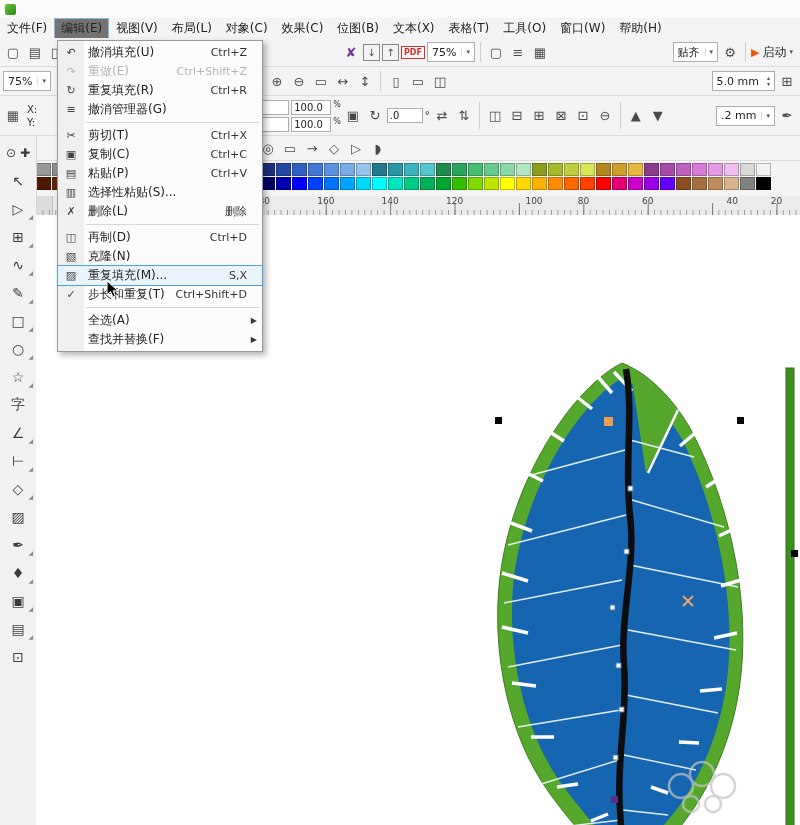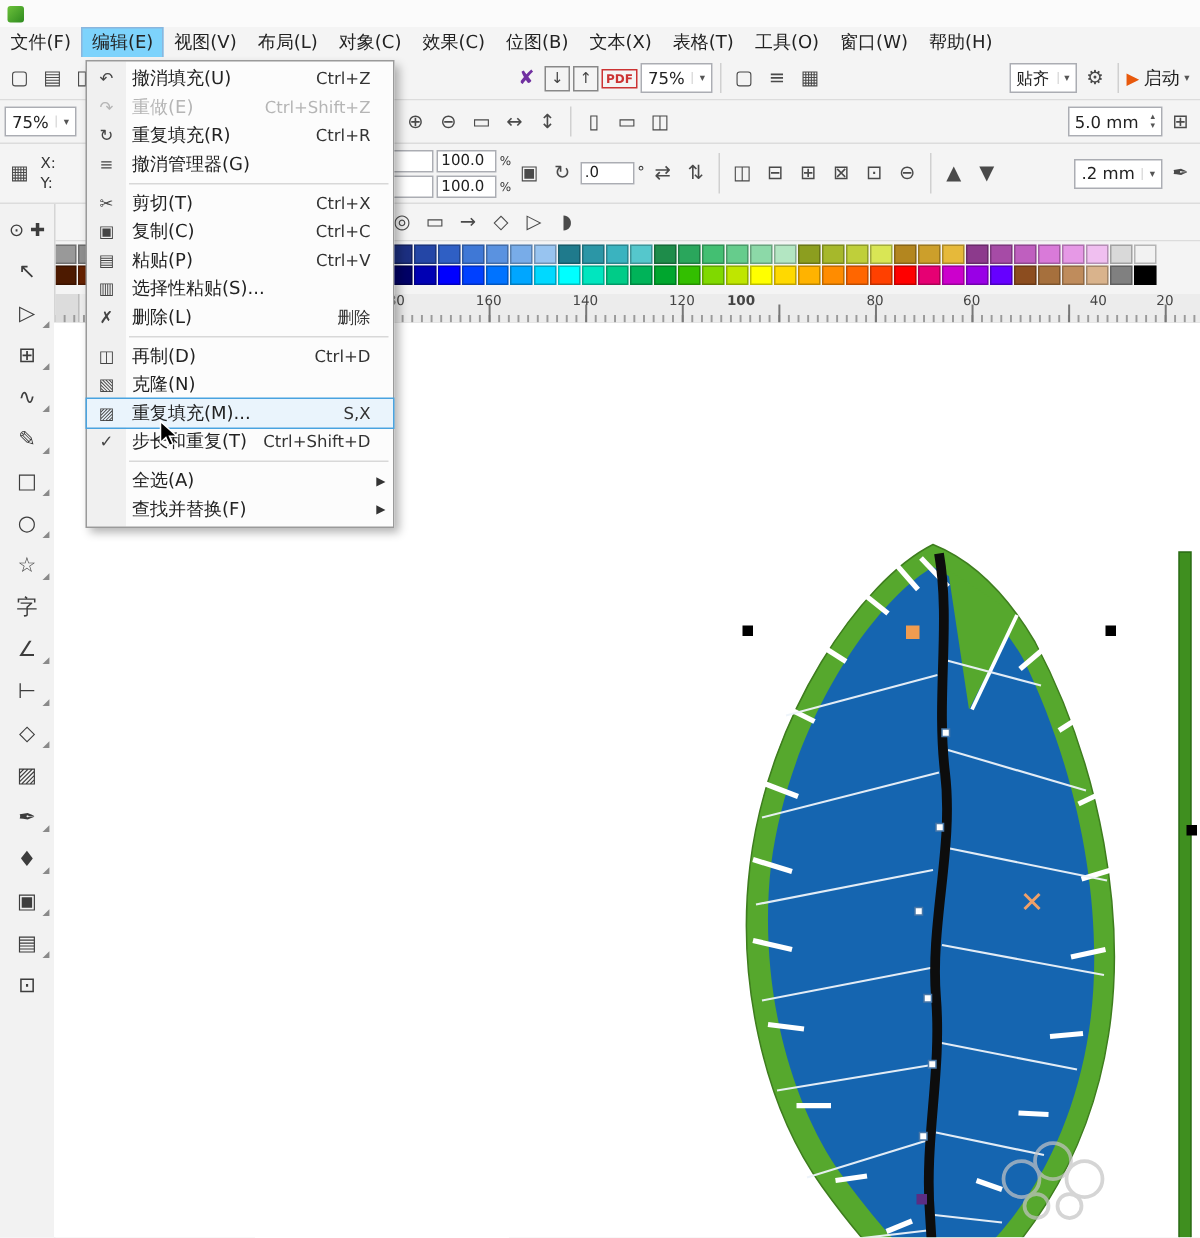--- a/index.html
+++ b/index.html
@@ -4,21 +4,21 @@
 <style>
   html,body{margin:0;padding:0;width:800px;height:825px;overflow:hidden;
     font-family:"DejaVu Sans","Liberation Sans",sans-serif;font-size:12px;color:#222;background:#f4f4f4;position:relative}
   
   .titlebar{position:absolute;top:0;left:0;right:0;height:18px;background:#fbfbfb;border-bottom:1px solid #e3e3e3;
     display:flex;align-items:center;gap:5px;padding:0 5px;font-size:11px;white-space:nowrap}
   .appicon{width:11px;height:11px;border-radius:2px;background:linear-gradient(135deg,#6cc13a,#2e8a1f);flex:none}
   
   .menubar{position:absolute;top:18px;left:0;right:0;height:20px;display:flex;align-items:center;background:#f4f4f4}
   .mitem{padding:2px 7px;cursor:default;white-space:nowrap}
-  .mitem.active{background:#7dd3fc;border:1px solid #8ab6de;padding:1px 6px}
+  .mitem.active{background:#737373;border:1px solid #8ab6de;padding:1px 6px}
   
   .tb{position:absolute;left:0;right:0;background:#f4f4f4;border-bottom:1px solid #dcdcdc;
     display:flex;align-items:center;gap:2px;padding:0 3px;white-space:nowrap}
   .tb1{top:38px;height:28px}
   .tb2{top:67px;height:28px}
   .tb3{top:96px;height:39px}
   .tb4{top:136px;height:24px;left:36px;padding-left:222px}
   .ticon{width:20px;text-align:center;font-size:13px;color:#4a4a4a;flex:none}
   .ticon.dd::after{content:"▾";font-size:7px;color:#666;margin-left:1px}
   .tsep{width:1px;height:70%;background:#d0d0d0;margin:0 3px;flex:none}
@@ -26,21 +26,21 @@
   .combo{background:#fff;border:1px solid #abadb3;height:18px;display:flex;align-items:center;padding:0 4px;font-size:11px;gap:5px;flex:none}
   .combo .arr{font-size:7px;color:#555;border-left:1px solid #ddd;padding-left:4px}
   .boxicon{border:1px solid #888;width:15px;height:15px;display:flex;align-items:center;justify-content:center;font-size:10px;color:#444;flex:none}
   .texticon{font-size:8px;font-weight:bold;border:1px solid #c33;color:#c33;padding:1px 2px;flex:none}
   .launch{display:flex;align-items:center;gap:3px;flex:none;padding-right:4px}
   .launch .lg{color:#e8590c;font-size:11px}
   .launch .arr{font-size:7px;color:#555}
   .xy{display:flex;flex-direction:column;font-size:10px;line-height:13px;color:#333;margin:0 2px;flex:none}
   .stack2,.stack2p{display:flex;flex-direction:column;gap:2px;flex:none}
   .sfield{background:#fff;border:1px solid #abadb3;font-size:10px;width:40px;height:13px;line-height:13px;padding:0 2px;display:inline-block}
-  .s2row{display:flex;align-items:center}
+  .s2row{display:flex;}
   .pct{font-size:8px;color:#333;margin-left:2px}
   .angle{display:flex;align-items:center;gap:2px;flex:none}
   .deg{font-size:10px;color:#333}
   .ud{display:flex;flex-direction:column;font-size:6px;line-height:6px;color:#555;margin-left:3px}
   
   .palette{position:absolute;top:161px;left:36px;right:0;height:30px;display:flex;flex-direction:column;gap:1px;padding-top:2px;background:#f4f4f4}
   .prow{display:flex;gap:1px;height:13px}
   .swatch{width:15px;height:13px;box-sizing:border-box;border:1px solid rgba(0,0,0,.25);flex:none}
   
   .rulerzone{position:absolute;top:196px;left:36px;right:0;height:19px;background:#ececec;border-bottom:1px solid #a8a8a8}
@@ -313,21 +313,21 @@
 
 <div class="rulerzone">
   <div class="rcorner"></div>
   <div class="rticks"></div>
   <div id="rlabels">
       <span class="rlabel" style="left: 161px;">200</span>
       <span class="rlabel" style="left: 225.4px;">180</span>
       <span class="rlabel" style="left: 289.8px;">160</span>
       <span class="rlabel" style="left: 354.2px;">140</span>
       <span class="rlabel" style="left: 418.6px;">120</span>
-      <span class="rlabel" style="left: 458px; font-weight: bold;">100</span>
+      <span class="rlabel" style="left: 498px;">100</span>
       <span class="rlabel" style="left: 547.4px;">80</span>
       <span class="rlabel" style="left: 611.8px;">60</span>
       <span class="rlabel" style="left: 676.2px; margin-left: 20px;">40</span>
       <span class="rlabel" style="left: 740.6px;">20</span>
     </div>
 </div>
 
 <div class="toolbox" id="toolbox">
     <div class="trow trow2">
       <span>⊙</span>

